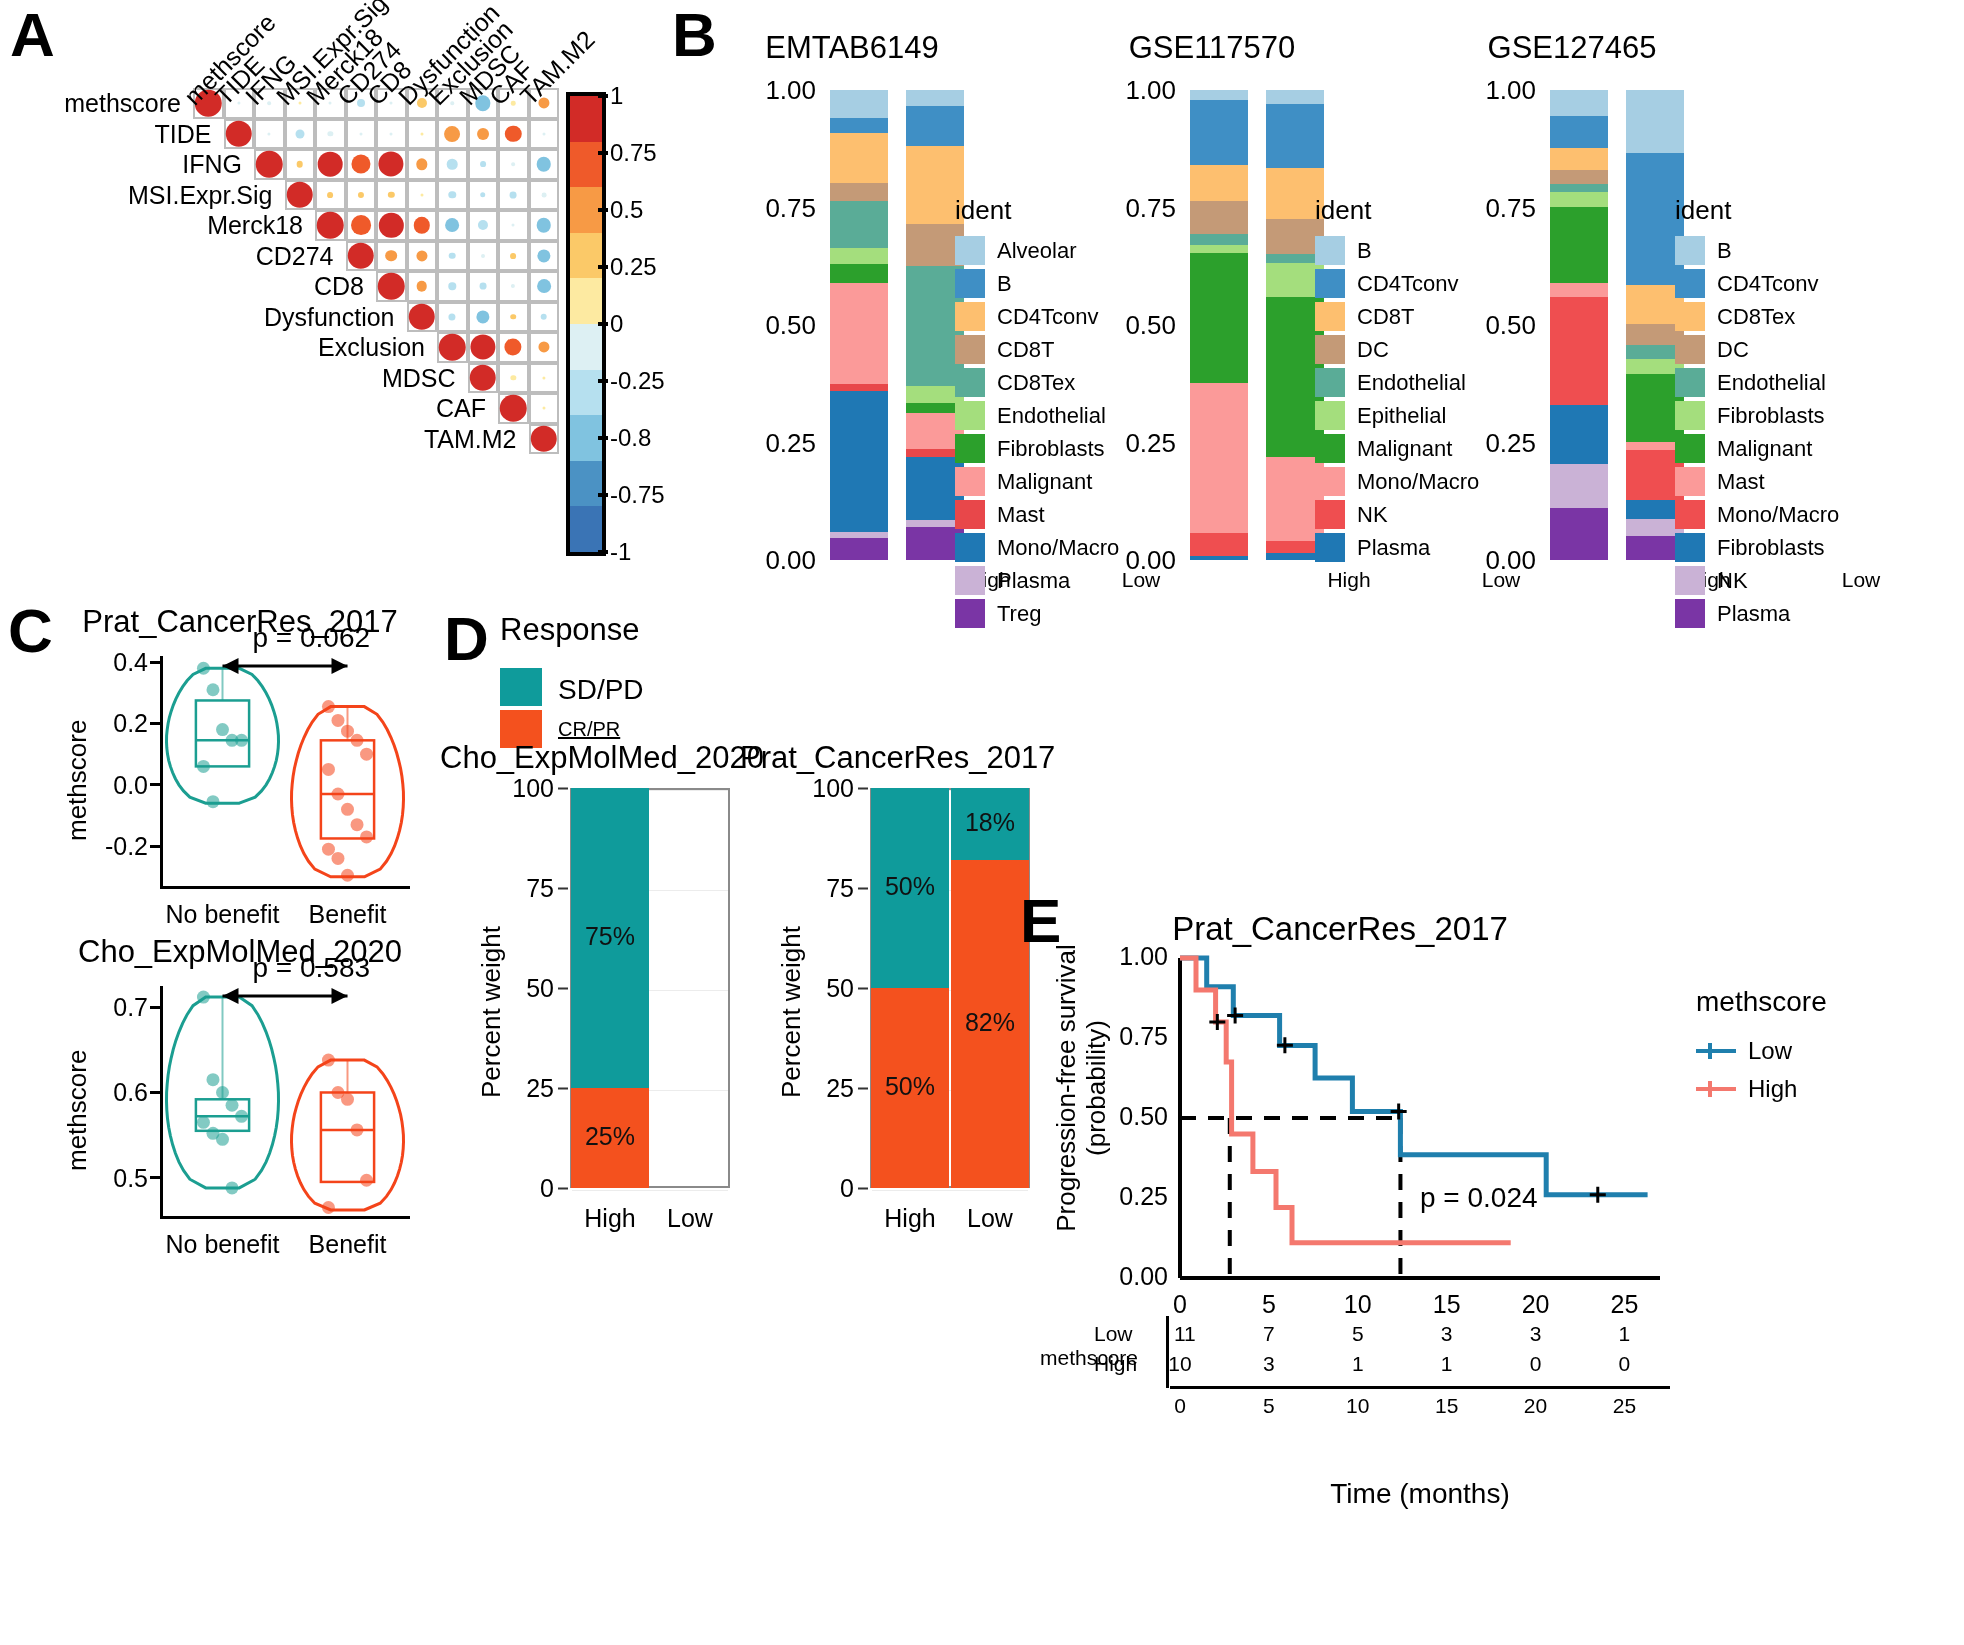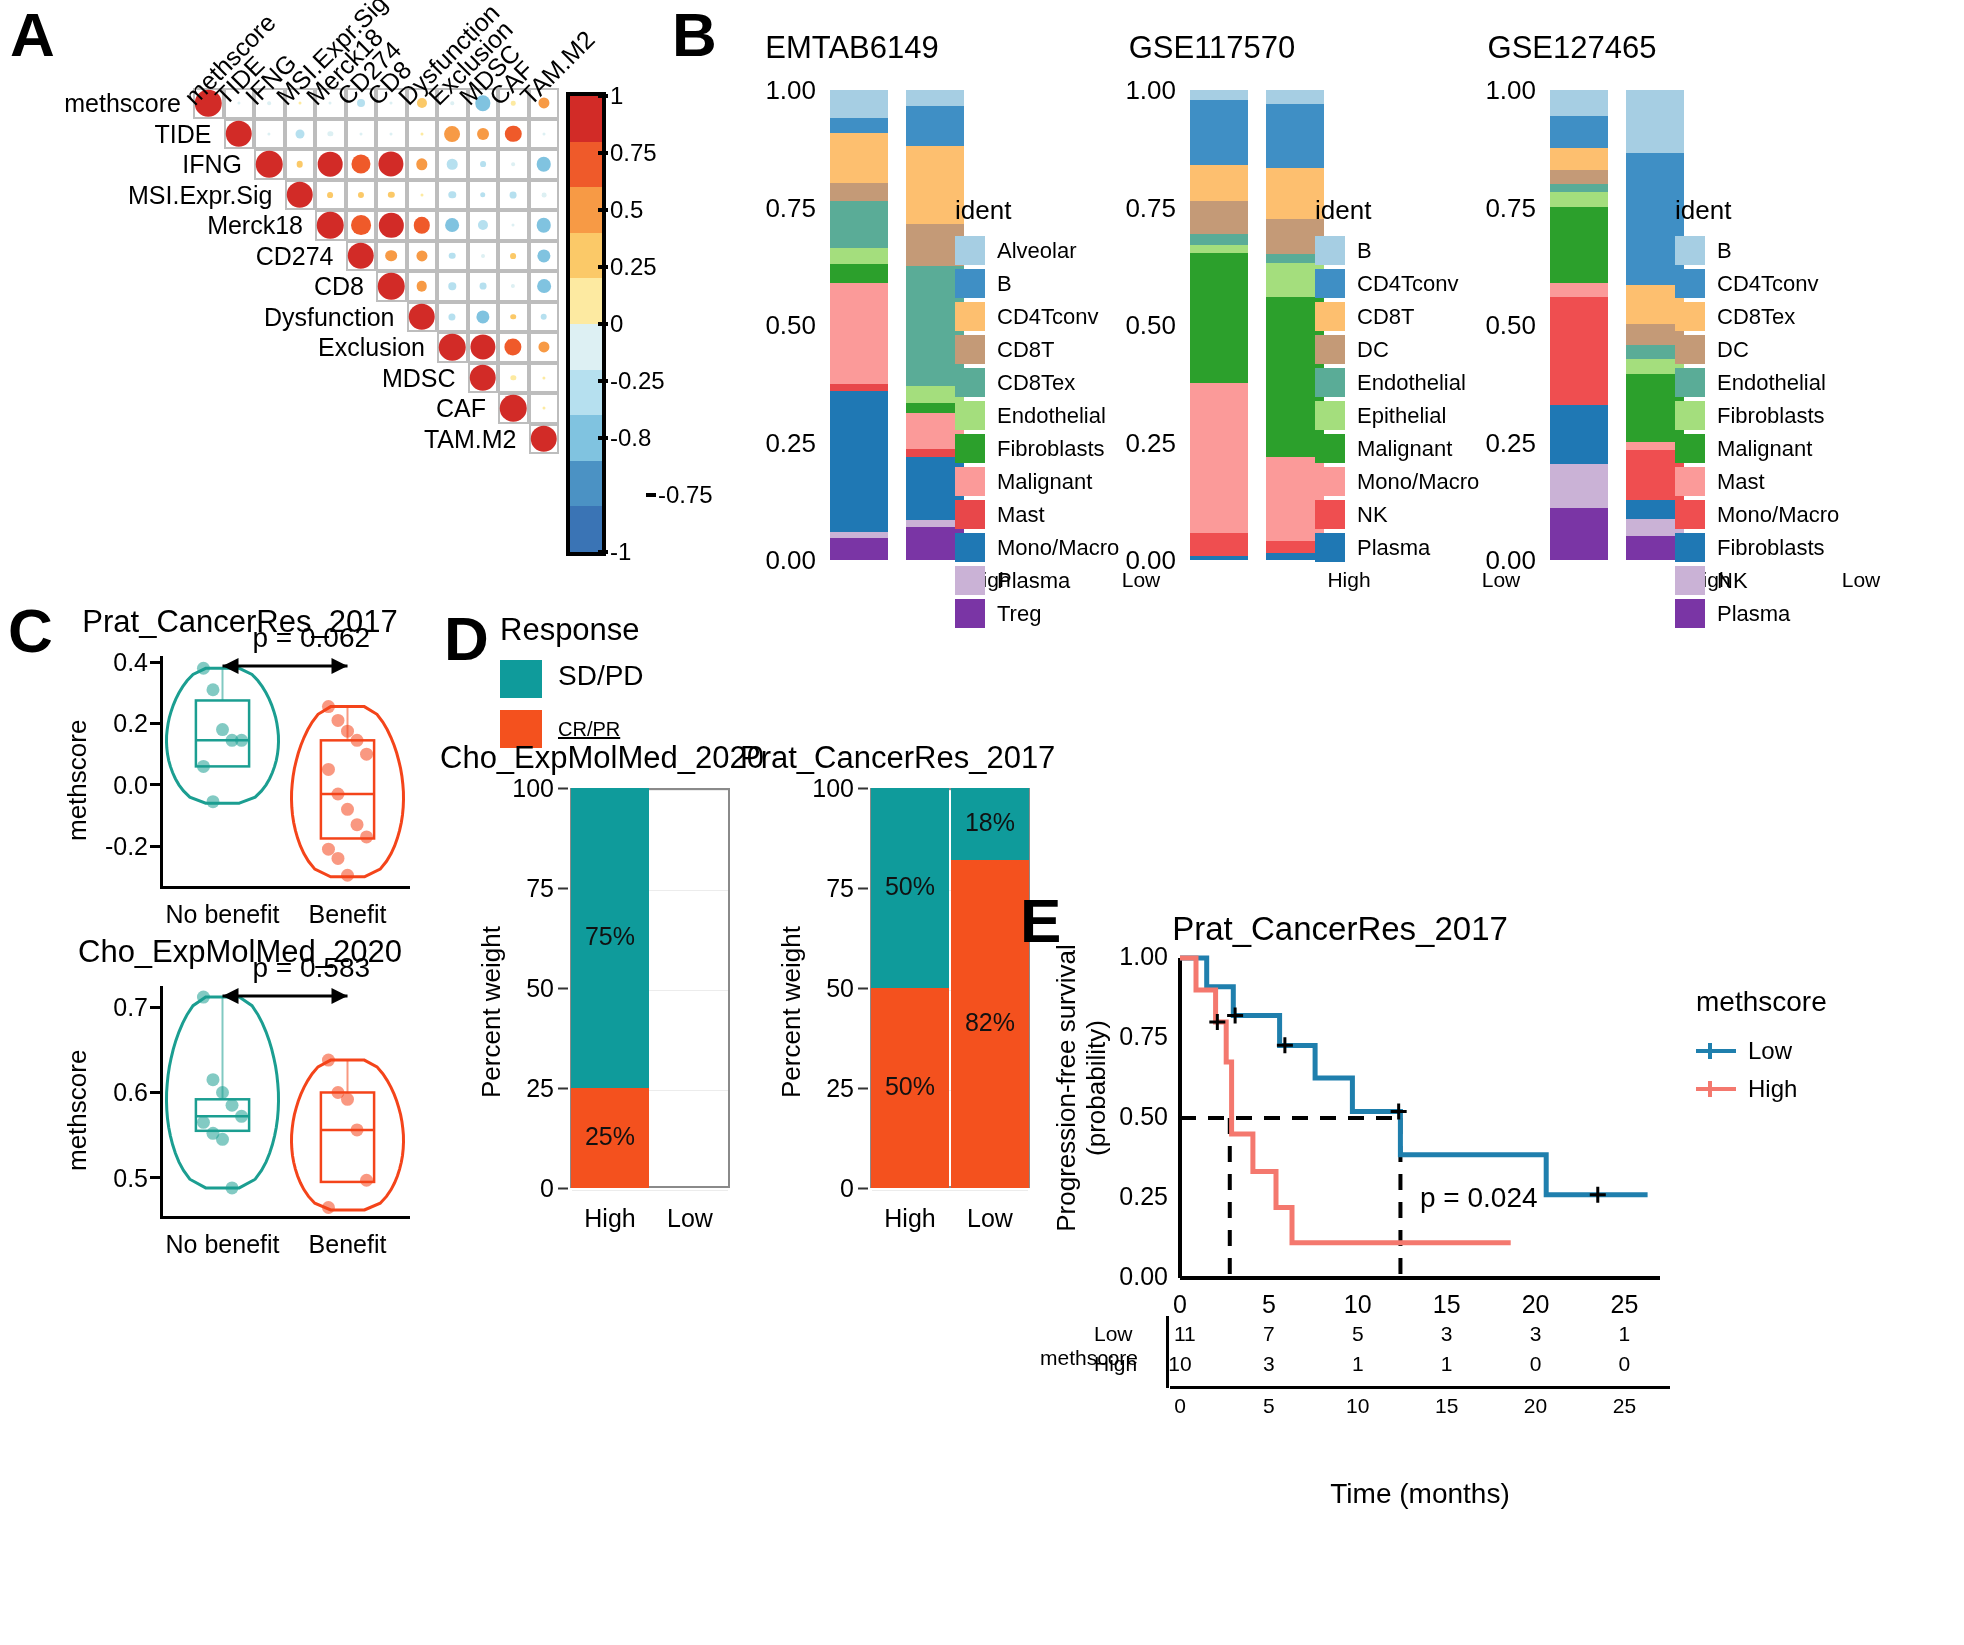--- a/index.html
+++ b/index.html
@@ -328,21 +328,21 @@
       <div class="cb-seg" style="height:45.6px;background:#80c3e0;"></div>
       <div class="cb-seg" style="height:45.6px;background:#4b92c4;"></div>
       <div class="cb-seg" style="height:45.6px;background:#3a74b5;"></div>
       <div class="cb-tick" style="top:0px;">1</div>
       <div class="cb-tick" style="top:57px;">0.75</div>
       <div class="cb-tick" style="top:114px;">0.5</div>
       <div class="cb-tick" style="top:171px;">0.25</div>
       <div class="cb-tick" style="top:228px;">0</div>
       <div class="cb-tick" style="top:285px;">-0.25</div>
       <div class="cb-tick" style="top:342px;">-0.8</div>
-      <div class="cb-tick" style="top:399px;margin-left:48px;">-0.75</div>
+      <div class="cb-tick" style="top:399px;">-0.75</div>
       <div class="cb-tick" style="top:456px;">-1</div>
     </div>
 </div>
 
 <div class="panel-letter" style="left:672px;top:4px;">B</div>
 <div id="panelB0" class="stackchart" style="left: 700px; top: 30px; width: 380px; height: 580px;">
     <div class="ttl abs" style="left:0;top:0;width:304px;">EMTAB6149</div>
     <div class="sc-ylab" style="top:530px;right:264px;">0.00</div>
     <div class="sc-ylab" style="top:412.5px;right:264px;">0.25</div>
     <div class="sc-ylab" style="top:295px;right:264px;">0.50</div>
@@ -688,21 +688,21 @@
     </svg>
     <div class="pval" style="left:212.5px;top:18px;">p =  0.583</div>
     <div class="vxtick" style="left:120px;top:296px;width:125px;">No benefit</div>
     <div class="vxtick" style="left:245px;top:296px;width:125px;">Benefit</div>
     <div class="vylab" style="left:22px;top:237px;">methscore</div>
   </div>
 
 <div class="panel-letter" style="left:444px;top:608px;">D</div>
 <div id="panelDlegend" class="abs" style="left:500px;top:612px;">
     <div style="font-size:31px;margin-bottom:12px;">Response</div>
-    <div style="display:flex;align-items:flex-start;height:46px;">
+    <div style="display:flex;align-items:flex-end;height:46px;">
       <div style="width:42px;height:38px;background:#0f9b9b;margin-right:16px;"></div>
       <div style="font-size:28px;">SD/PD</div>
     </div>
     <div style="display:flex;align-items:center;height:46px;">
       <div style="width:42px;height:38px;background:#f4511e;margin-right:16px;"></div>
       <div style="font-size:20px;text-decoration:underline;">CR/PR</div>
     </div>
   </div>
 <div id="panelD0" class="abs" style="left: 440px; top: 740px; width: 300px; height: 520px;">
     <div class="ttl abs" style="left:0;top:0;width:300px;">Cho_ExpMolMed_2020</div>

